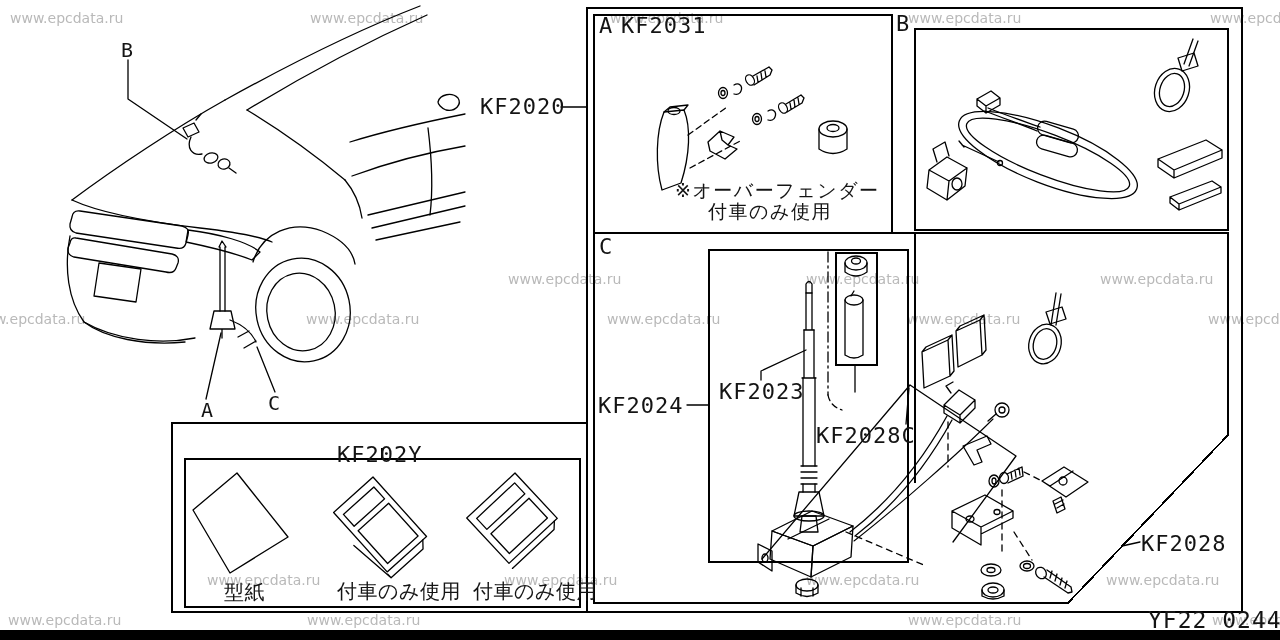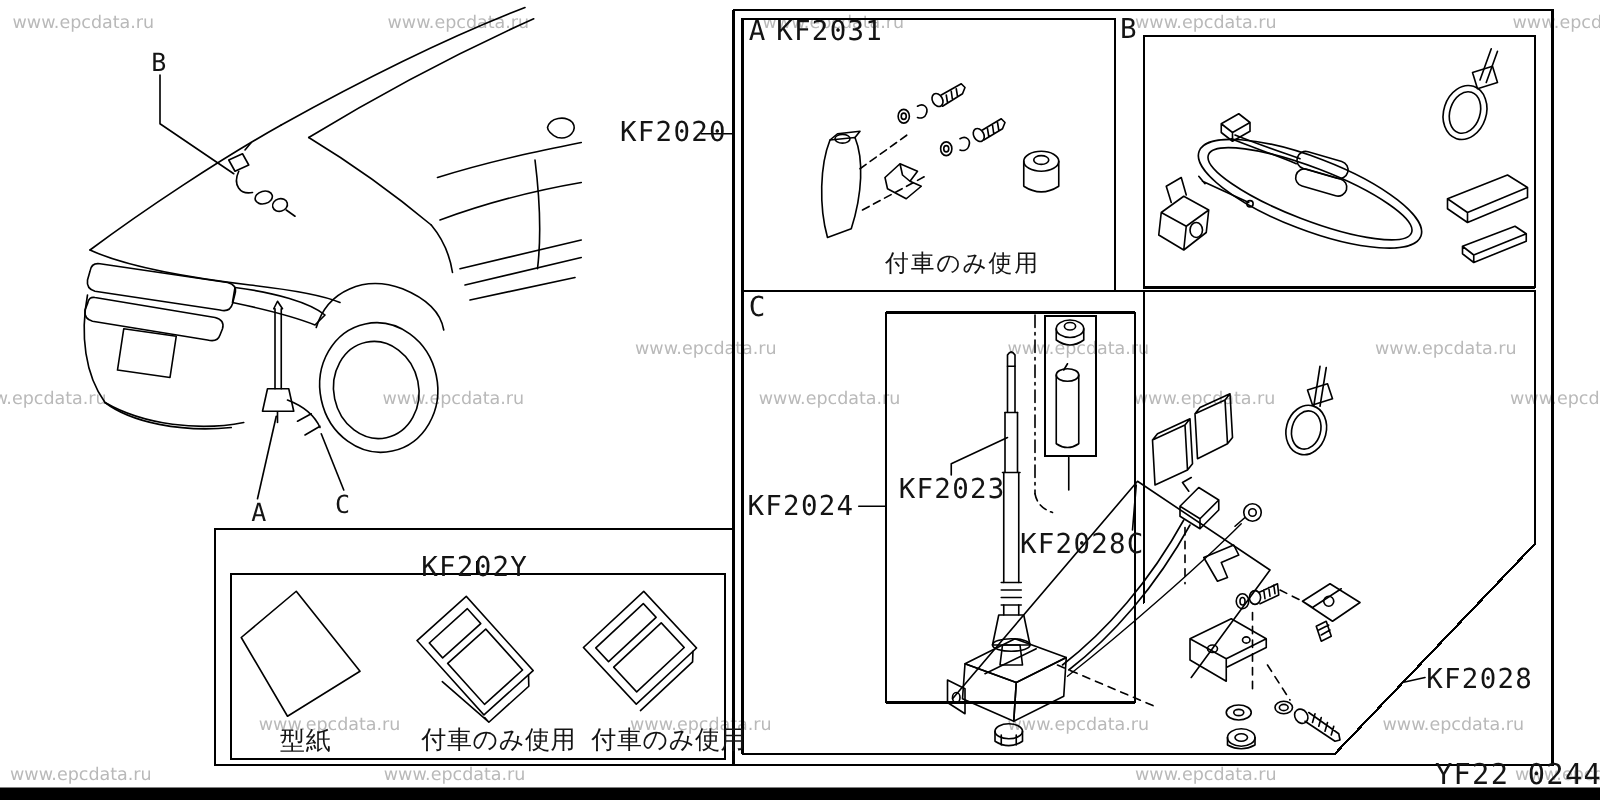--- a/index.html
+++ b/index.html
@@ -300,24 +300,25 @@
         <rect x="28" y="7" width="27" height="52"></rect>
         <path d="M62,4 L68,10 L68,67"></path>
       </g>
     </g>
   </svg>
 
   <div class="lbl car" style="left:121px;top:40px">B</div>
   <div class="lbl car" style="left:201px;top:400px">A</div>
   <div class="lbl car" style="left:268px;top:393px">C</div>
 
-  <div class="lbl" style="left:496px;top:96px">KF2020</div>
+  <div class="lbl" style="left:480px;top:96px">KF2020</div>
 
   <div class="lbl" style="left:599px;top:15px">A</div>
   <div class="lbl" style="left:621px;top:15px">KF2031</div>
+  <div class="jp" style="left:675px;top:181px">※オーバーフェンダー</div>
   <div class="jp" style="left:708px;top:202px">付車のみ使用</div>
 
   <div class="lbl" style="left:896px;top:13px">B</div>
   <div class="lbl" style="left:599px;top:236px">C</div>
 
   <div class="lbl" style="left:598px;top:395px">KF2024</div>
   <div class="lbl" style="left:719px;top:381px">KF2023</div>
   <div class="lbl" style="left:816px;top:425px">KF2028C</div>
   <div class="lbl" style="left:1141px;top:533px">KF2028</div>
 

